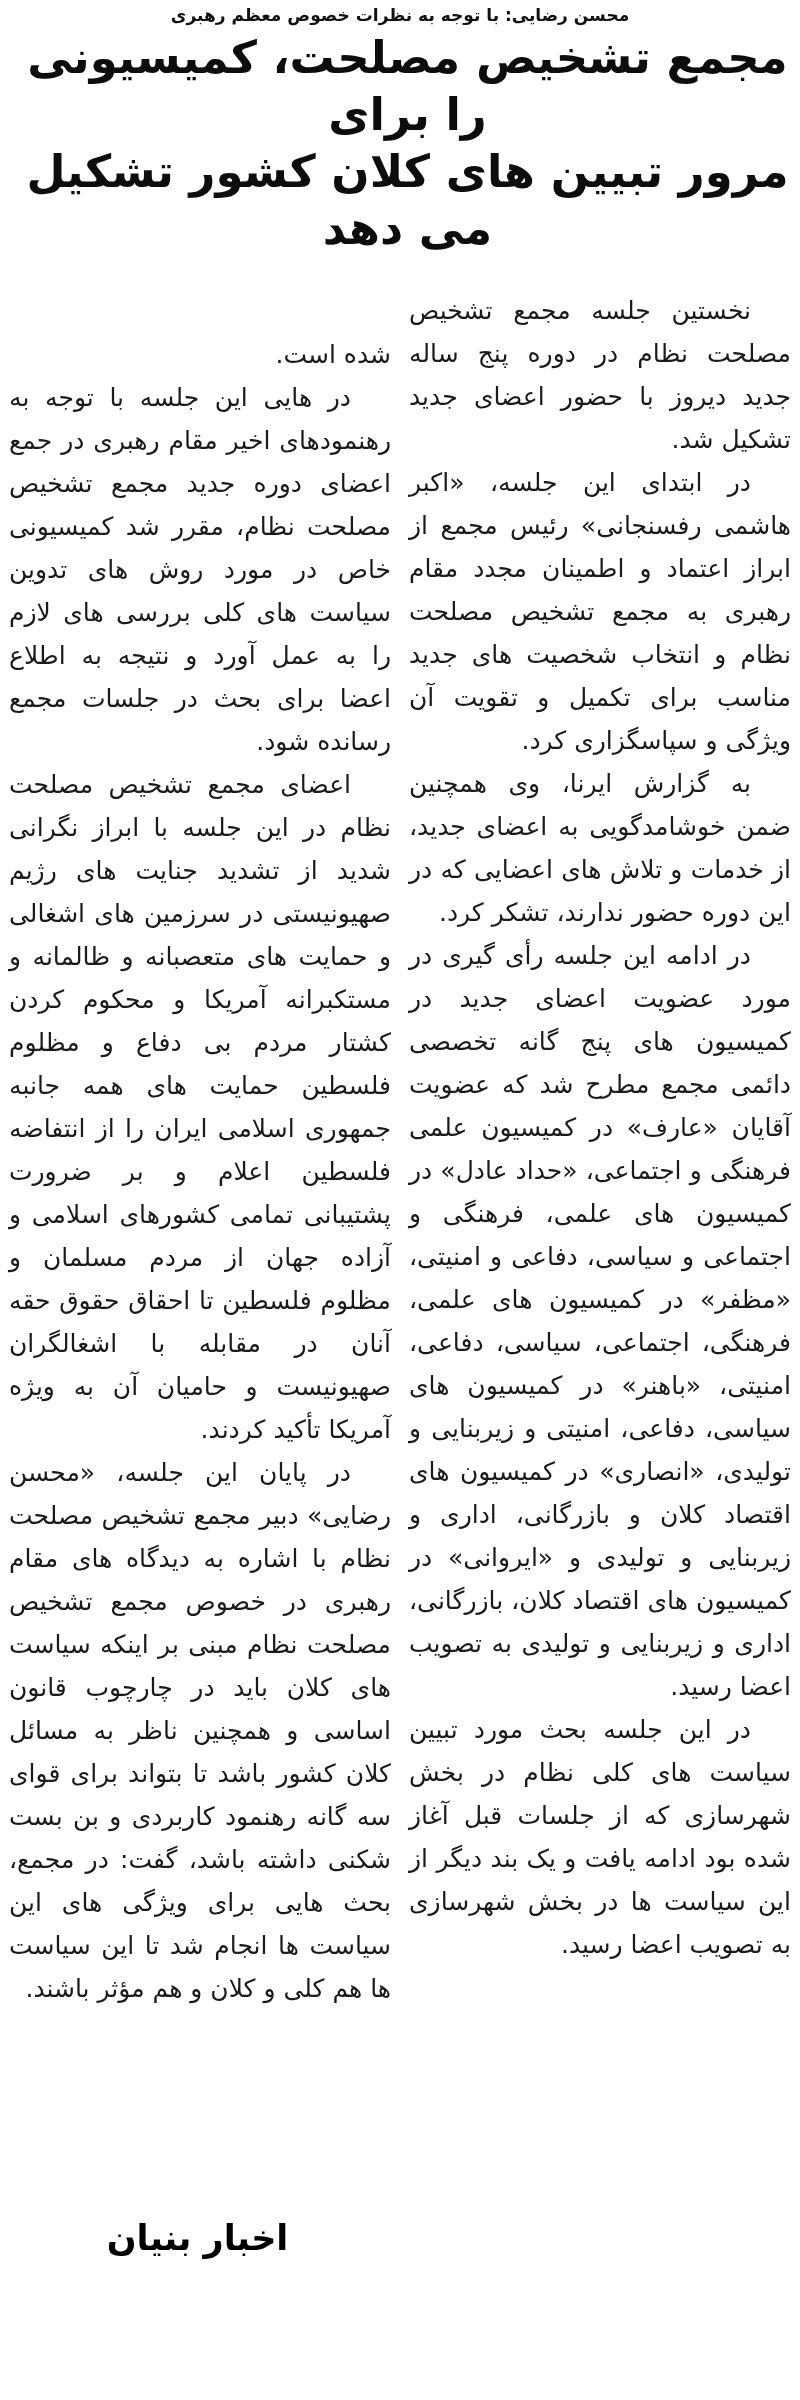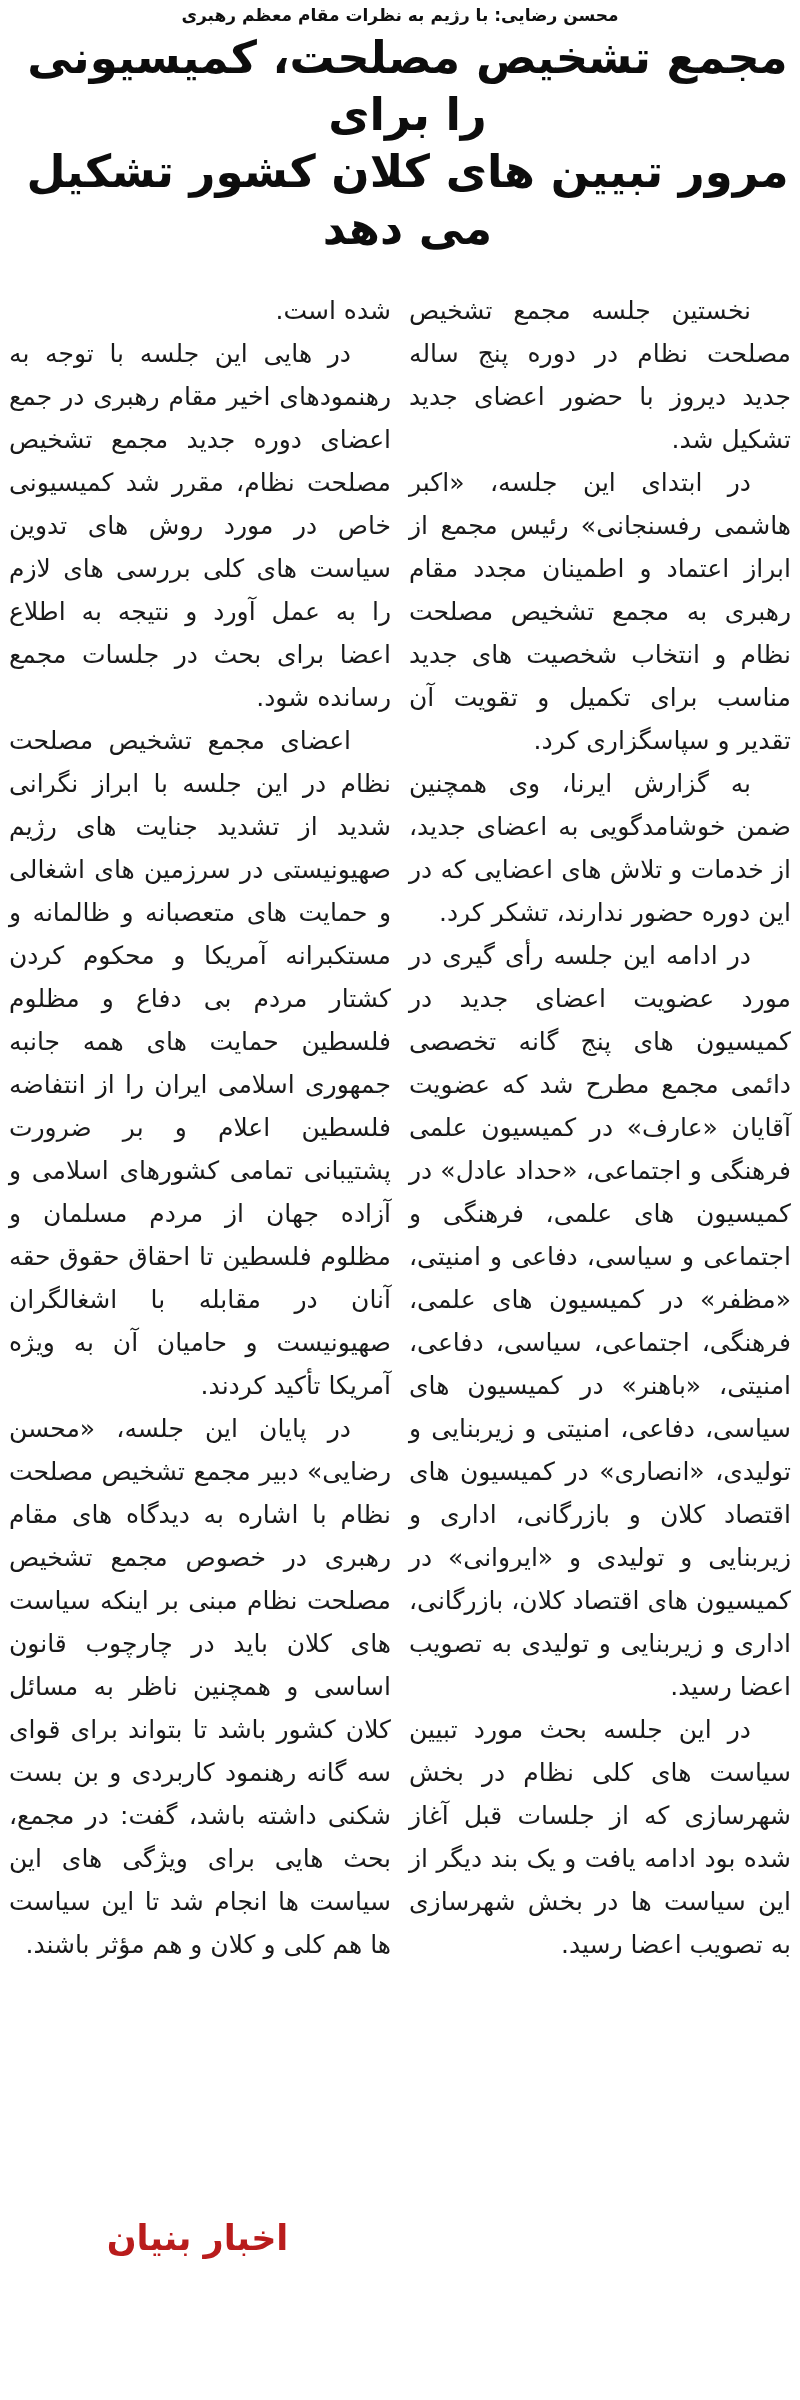--- a/index.html
+++ b/index.html
@@ -52,50 +52,51 @@
     color: #1a1a1a;
   }
 
   .col p {
     margin: 0;
     text-indent: 40px;
   }
 
   .col p.cont {
     text-indent: 0;
+    margin-top: 44px;
   }
 
   .footer-heading {
     position: absolute;
     top: 2218px;
     left: 0;
     width: 395px;
     text-align: center;
     font-size: 35px;
     font-weight: bold;
-    color: #b91c1c;
+    color: #000000;
   }
 </style>
 </head>
 <body>
 
 <div class="page">
 
-  <div class="kicker">محسن رضایی: با رژیم به نظرات مقام معظم رهبری</div>
+  <div class="kicker">محسن رضایی: با توجه به نظرات خصوص معظم رهبری</div>
 
   <div class="headline">
     <div>مجمع تشخیص مصلحت، کمیسیونی را برای</div>
     <div>مرور تبیین های کلان کشور تشکیل می دهد</div>
   </div>
 
   <div class="columns">
 
     <div class="col">
       <p>نخستین جلسه مجمع تشخیص مصلحت نظام در دوره پنج ساله جدید دیروز با حضور اعضای جدید تشکیل شد.</p>
-      <p>در ابتدای این جلسه، «اکبر هاشمی رفسنجانی» رئیس مجمع از ابراز اعتماد و اطمینان مجدد مقام رهبری به مجمع تشخیص مصلحت نظام و انتخاب شخصیت های جدید مناسب برای تکمیل و تقویت آن تقدیر و سپاسگزاری کرد.</p>
+      <p>در ابتدای این جلسه، «اکبر هاشمی رفسنجانی» رئیس مجمع از ابراز اعتماد و اطمینان مجدد مقام رهبری به مجمع تشخیص مصلحت نظام و انتخاب شخصیت های جدید مناسب برای تکمیل و تقویت آن ویژگی و سپاسگزاری کرد.</p>
       <p>به گزارش ایرنا، وی همچنین ضمن خوشامدگویی به اعضای جدید، از خدمات و تلاش های اعضایی که در این دوره حضور ندارند، تشکر کرد.</p>
       <p>در ادامه این جلسه رأی گیری در مورد عضویت اعضای جدید در کمیسیون های پنج گانه تخصصی دائمی مجمع مطرح شد که عضویت آقایان «عارف» در کمیسیون علمی فرهنگی و اجتماعی، «حداد عادل» در کمیسیون های علمی، فرهنگی و اجتماعی و سیاسی، دفاعی و امنیتی، «مظفر» در کمیسیون های علمی، فرهنگی، اجتماعی، سیاسی، دفاعی، امنیتی، «باهنر» در کمیسیون های سیاسی، دفاعی، امنیتی و زیربنایی و تولیدی، «انصاری» در کمیسیون های اقتصاد کلان و بازرگانی، اداری و زیربنایی و تولیدی و «ایروانی» در کمیسیون های اقتصاد کلان، بازرگانی، اداری و زیربنایی و تولیدی به تصویب اعضا رسید.</p>
       <p>در این جلسه بحث مورد تبیین سیاست های کلی نظام در بخش شهرسازی که از جلسات قبل آغاز شده بود ادامه یافت و یک بند دیگر از این سیاست ها در بخش شهرسازی به تصویب اعضا رسید.</p>
     </div>
 
     <div class="col">
       <p class="cont">شده است.</p>
       <p>در هایی این جلسه با توجه به رهنمودهای اخیر مقام رهبری در جمع اعضای دوره جدید مجمع تشخیص مصلحت نظام، مقرر شد کمیسیونی خاص در مورد روش های تدوین سیاست های کلی بررسی های لازم را به عمل آورد و نتیجه به اطلاع اعضا برای بحث در جلسات مجمع رسانده شود.</p>
       <p>اعضای مجمع تشخیص مصلحت نظام در این جلسه با ابراز نگرانی شدید از تشدید جنایت های رژیم صهیونیستی در سرزمین های اشغالی و حمایت های متعصبانه و ظالمانه و مستکبرانه آمریکا و محکوم کردن کشتار مردم بی دفاع و مظلوم فلسطین حمایت های همه جانبه جمهوری اسلامی ایران را از انتفاضه فلسطین اعلام و بر ضرورت پشتیبانی تمامی کشورهای اسلامی و آزاده جهان از مردم مسلمان و مظلوم فلسطین تا احقاق حقوق حقه آنان در مقابله با اشغالگران صهیونیست و حامیان آن به ویژه آمریکا تأکید کردند.</p>
       <p>در پایان این جلسه، «محسن رضایی» دبیر مجمع تشخیص مصلحت نظام با اشاره به دیدگاه های مقام رهبری در خصوص مجمع تشخیص مصلحت نظام مبنی بر اینکه سیاست های کلان باید در چارچوب قانون اساسی و همچنین ناظر به مسائل کلان کشور باشد تا بتواند برای قوای سه گانه رهنمود کاربردی و بن بست شکنی داشته باشد، گفت: در مجمع، بحث هایی برای ویژگی های این سیاست ها انجام شد تا این سیاست ها هم کلی و کلان و هم مؤثر باشند.</p>

